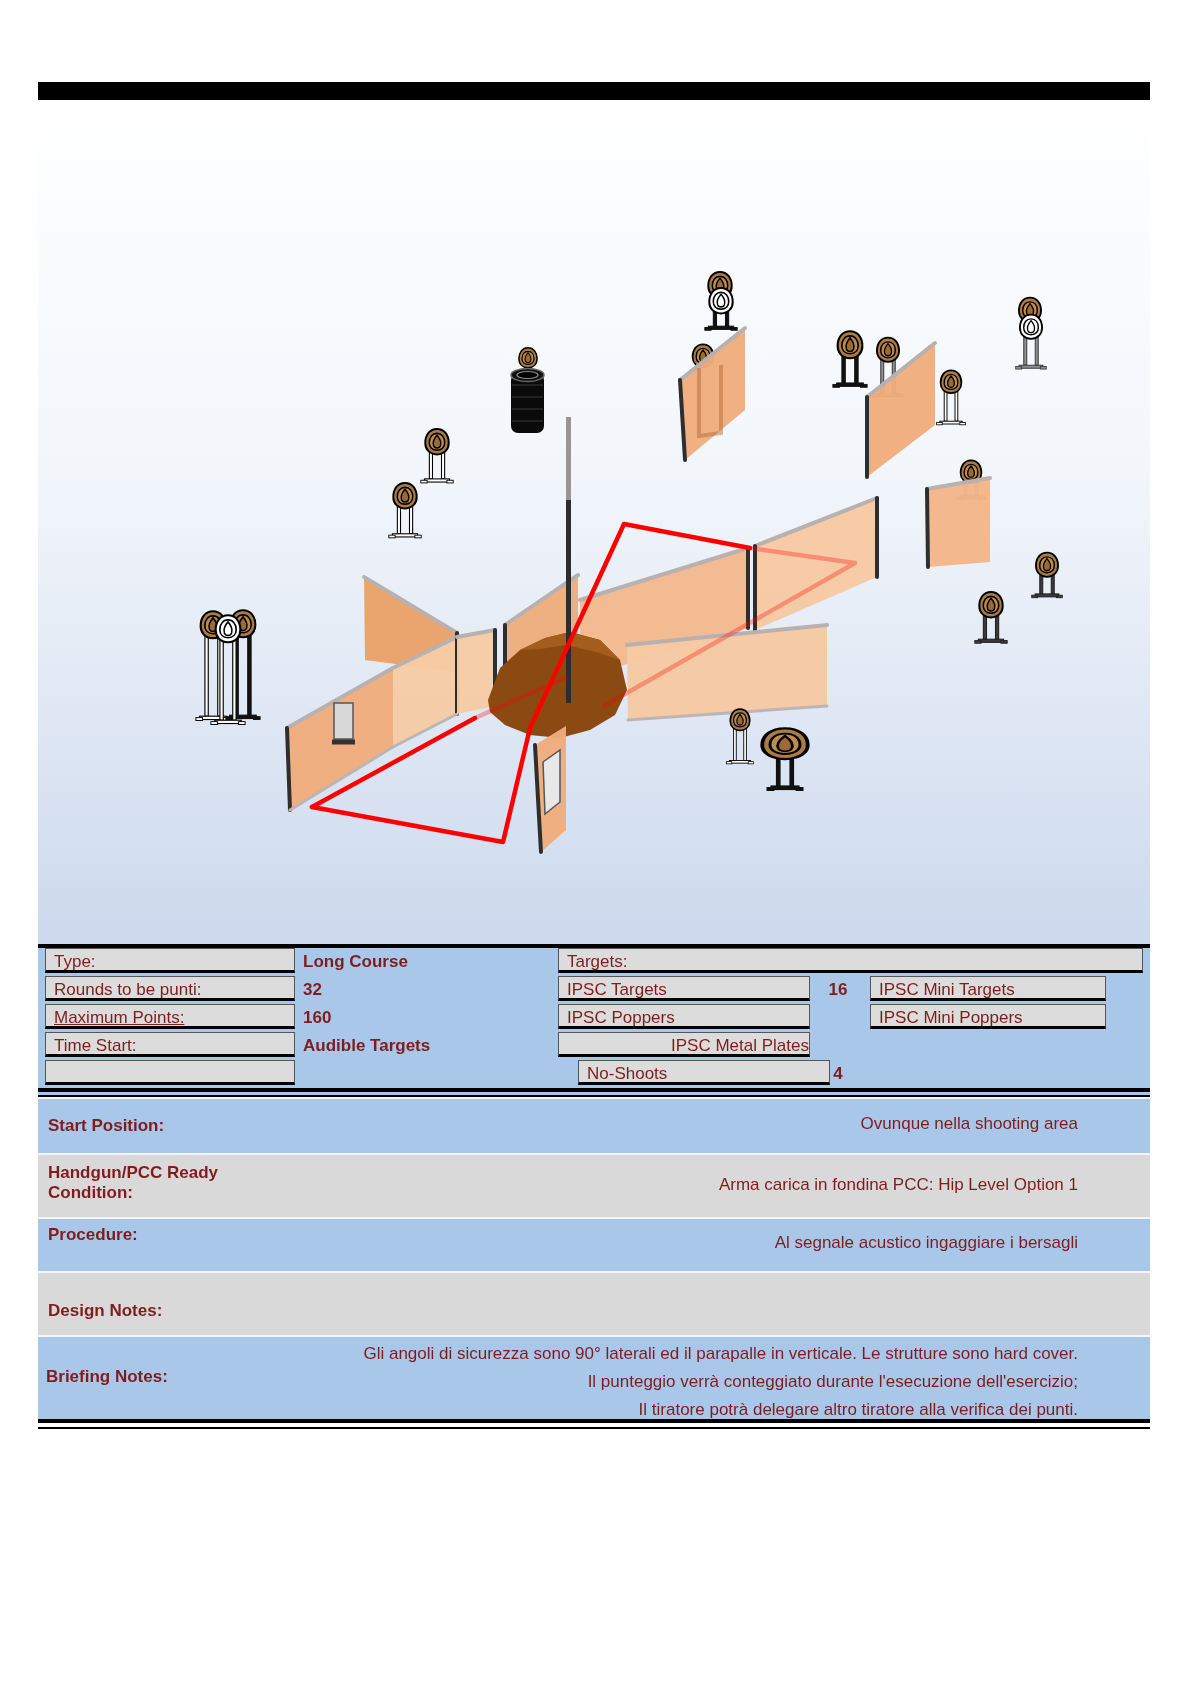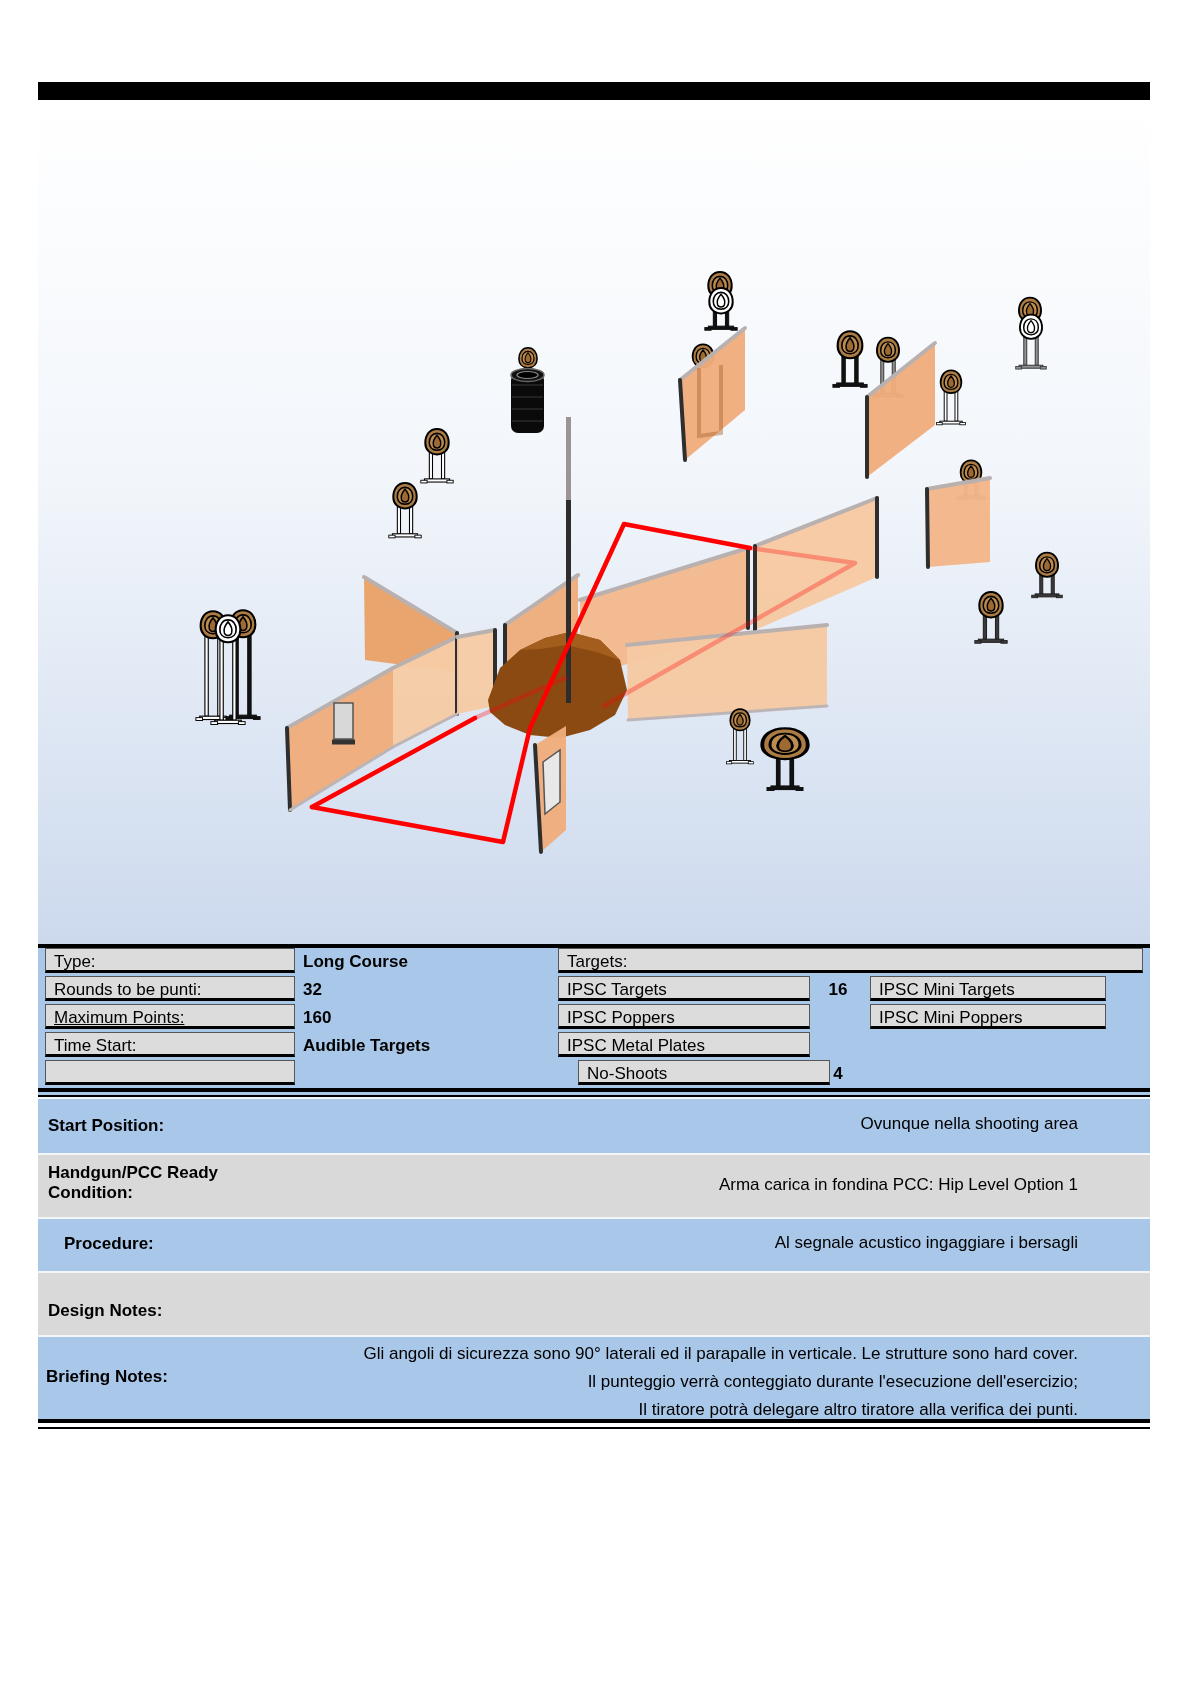--- a/index.html
+++ b/index.html
@@ -1,17 +1,17 @@
 <!DOCTYPE html>
 <html><head>
 <meta charset="utf-8">
 <style>
   html,body{margin:0;padding:0;background:#888;}
   .page{position:relative;width:1190px;height:1684px;background:#ffffff;margin:0 auto;
-        font-family:"Liberation Sans",sans-serif;color:#000000;overflow:hidden;}
+        font-family:"Liberation Sans",sans-serif;color:#7f1d1d;overflow:hidden;}
   .headerbar{position:absolute;left:38px;top:82px;width:1112px;height:22px;background:#000;
              border-bottom:2px solid #7a7a7a;}
   .diagram-wrap{position:absolute;left:38px;top:100px;width:1112px;height:844px;}
   
   .infotable{position:absolute;left:38px;top:944px;width:1112px;background:#A9C7E9;}
   .topline{height:4px;background:#000;}
   .trow{position:relative;height:28px;font-size:17px;line-height:28px;}
   .gcell{position:absolute;top:0;height:25px;line-height:25px;background:#DCDCDC;
          border:1px solid #555;border-bottom:3px solid #000;box-sizing:border-box;
          padding-left:8px;overflow:hidden;}
@@ -362,21 +362,21 @@
     <div class="trow">
       <div class="gcell" style="left:7px;width:250px;text-decoration:underline;">Maximum Points:</div>
       <div class="val">160</div>
       <div class="gcell" style="left:520px;width:252px;">IPSC Poppers</div>
       <div class="gcell" style="left:832px;width:236px;">IPSC Mini Poppers</div>
     </div>
 
     <div class="trow">
       <div class="gcell" style="left:7px;width:250px;">Time Start:</div>
       <div class="val">Audible Targets</div>
-      <div class="gcell" style="left:520px;width:252px;">IPSC Metal Plates</div>
+      <div class="gcell" style="left:520px;width:252px;text-align:right;">IPSC Metal Plates</div>
     </div>
 
     <div class="trow">
       <div class="gcell" style="left:7px;width:250px;"></div>
       <div class="gcell" style="left:540px;width:252px;">No-Shoots</div>
       <div class="num">4</div>
     </div>
 
     <div class="dline"></div>
 
@@ -387,21 +387,21 @@
 
     <div class="section sec-gray" style="height:64px;">
       <div class="sec-label" style="top:8px;">
         <div>Handgun/PCC Ready</div>
         <div>Condition:</div>
       </div>
       <div class="sec-content" style="top:20px;">Arma carica in fondina PCC: Hip Level Option 1</div>
     </div>
 
     <div class="section sec-blue" style="height:54px;">
-      <div class="sec-label" style="top:15px;margin-left:16px;">Procedure:</div>
+      <div class="sec-label" style="top:6px;">Procedure:</div>
       <div class="sec-content" style="top:14px;">Al segnale acustico ingaggiare i bersagli</div>
     </div>
 
     <div class="section sec-gray" style="height:64px;">
       <div class="sec-label" style="top:28px;">Design Notes:</div>
       <div class="sec-content" style="top:28px;"></div>
     </div>
 
     <div class="section sec-blue" style="height:84px;">
       <div class="sec-label" style="top:30px;left:8px;">Briefing Notes:</div>

